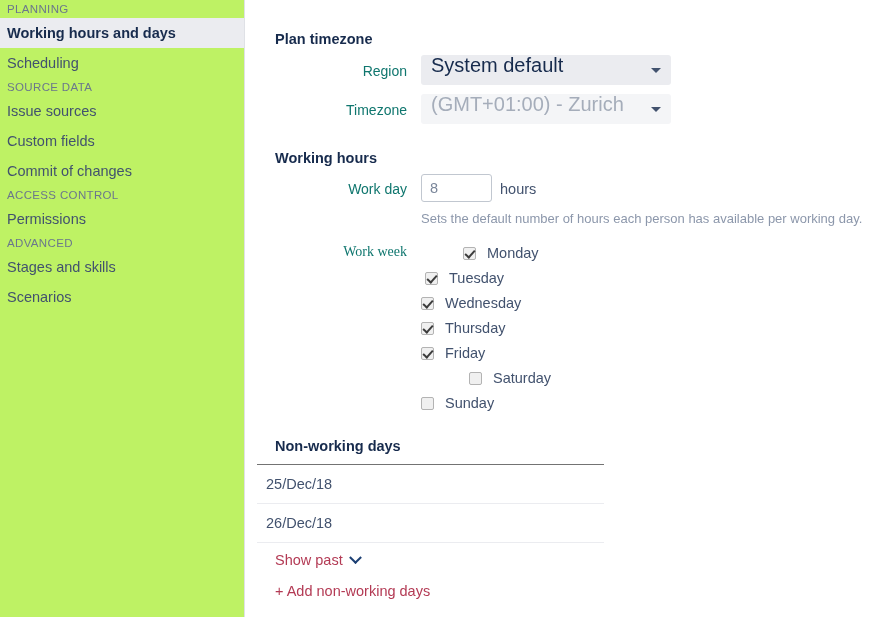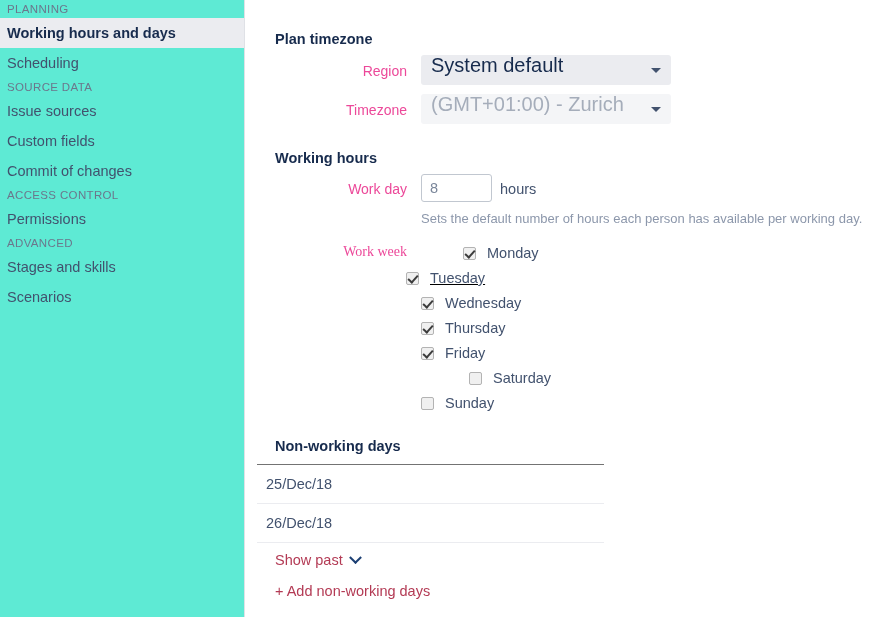--- a/index.html
+++ b/index.html
@@ -20,21 +20,21 @@
     background: #ffffff;
   }
 
   
   #sidebar {
     position: absolute;
     left: 0;
     top: 0;
     width: 245px;
     height: 617px;
-    background: #5eead4;
+    background: #bef264;
     border-right: 1px solid #dfe1e6;
   }
 
   .nav-section {
     font-size: 11.5px;
     letter-spacing: 0.35px;
     color: #6b778c;
     padding: 0 0 0 7px;
     line-height: 14px;
     height: 18px;
@@ -72,21 +72,21 @@
     position: absolute;
     font-size: 14.5px;
     font-weight: bold;
     color: #172b4d;
     white-space: nowrap;
   }
 
   .field-label {
     position: absolute;
     font-size: 14px;
-    color: #ec4899;
+    color: #0f766e;
     text-align: right;
     white-space: nowrap;
   }
 
   .select-box {
     position: absolute;
     height: 30px;
     border: none;
     border-radius: 3px;
     display: flex;
@@ -278,21 +278,21 @@
 
     <div class="help-text" style="left:175px; top:211px;">Sets the default number of hours each person has available per working day.</div>
 
     <div class="field-label" style="left:45px; top:244px; width:116px;font-family:Liberation Serif, serif;">Work week</div>
 
     <div id="workweek">
         <div class="check-row" style="left: 175px; top: 244px; padding-left: 42px;">
           <span class="cb checked"></span>
           <span class="cb-label">Monday</span>
         </div>
-        <div class="check-row" style="left: 160px; top: 269px; text-decoration: underline;">
+        <div class="check-row" style="left: 179px; top: 269px;">
           <span class="cb checked"></span>
           <span class="cb-label">Tuesday</span>
         </div>
         <div class="check-row" style="left: 175px; top: 294px;">
           <span class="cb checked"></span>
           <span class="cb-label">Wednesday</span>
         </div>
         <div class="check-row" style="left: 175px; top: 319px;">
           <span class="cb checked"></span>
           <span class="cb-label">Thursday</span>

